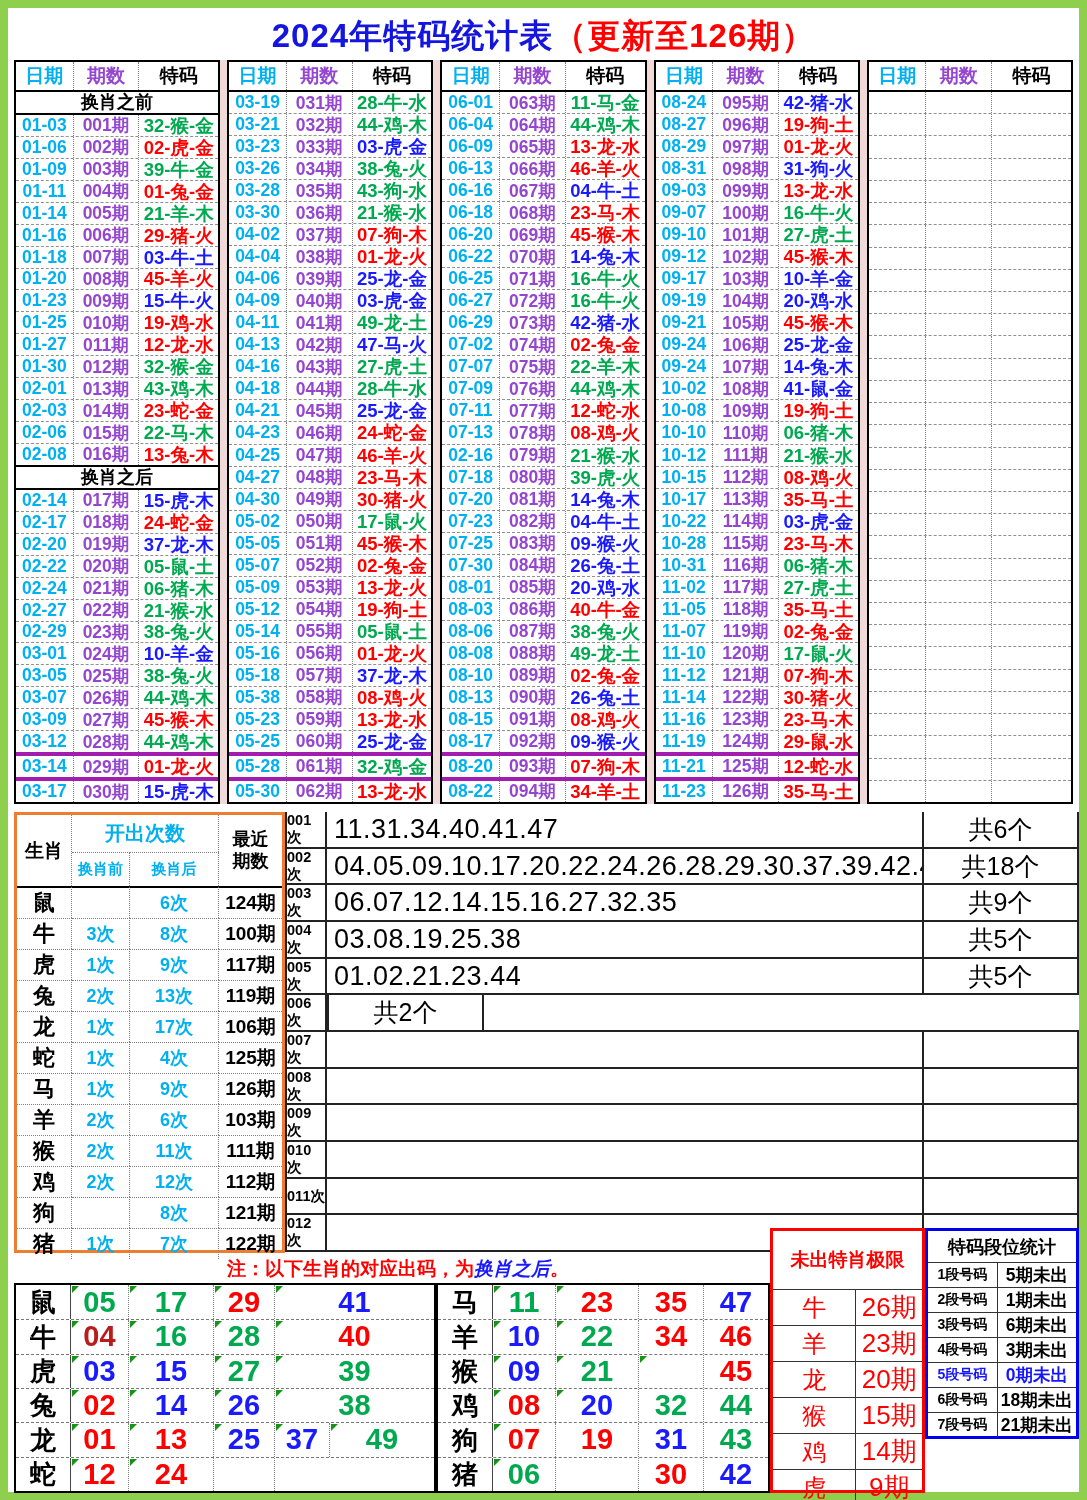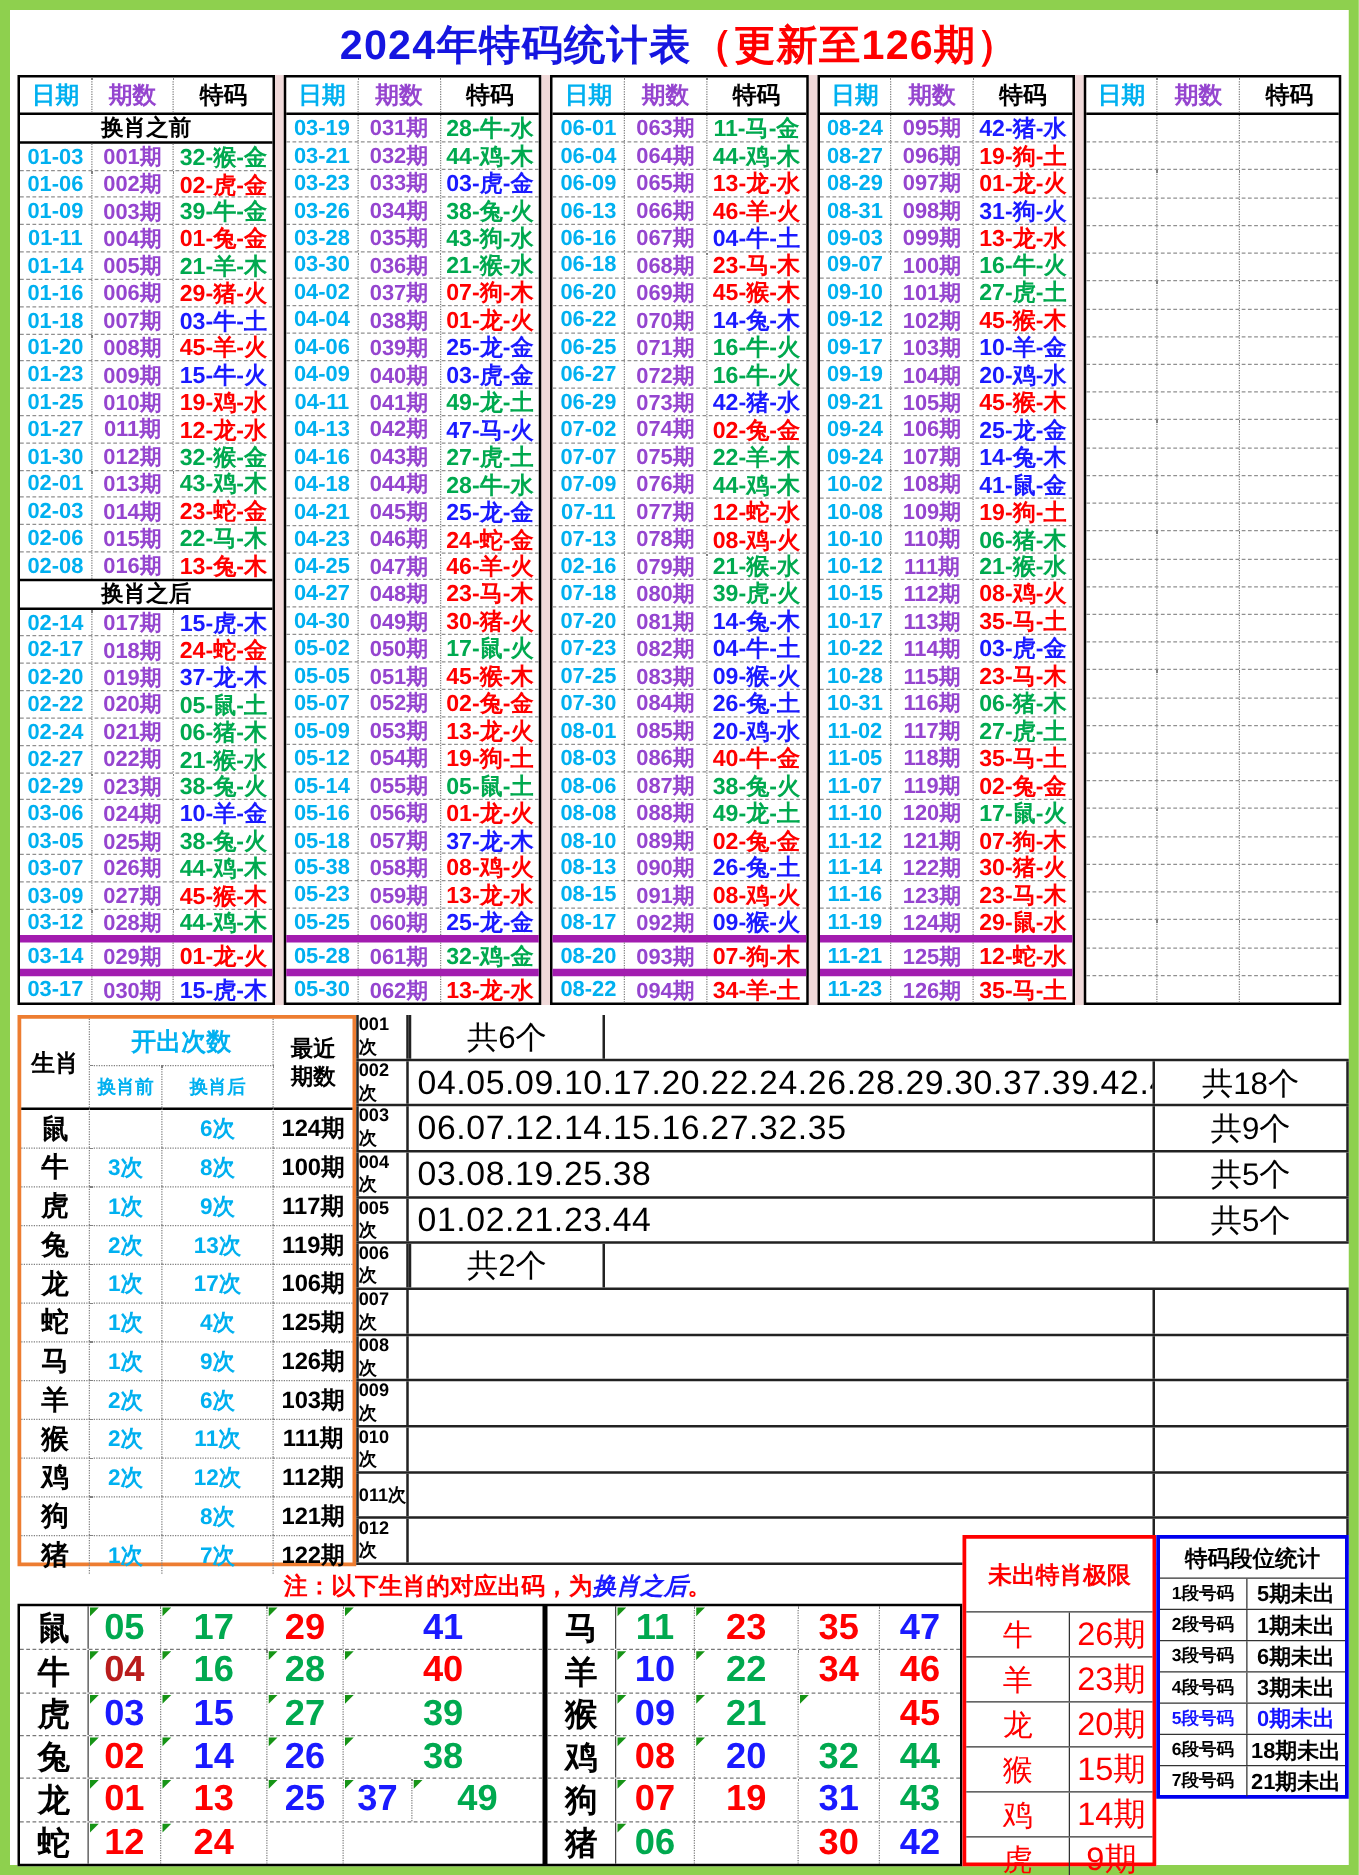--- a/index.html
+++ b/index.html
@@ -14,21 +14,21 @@
   .group{flex:1;background:#fff;border:2px solid #000;display:flex;flex-direction:column;box-sizing:border-box;}
   .g-head{display:flex;height:28px;border-bottom:2px solid #000;font-weight:700;font-size:19px;flex:none;}
   .gh,.gc{display:flex;align-items:center;justify-content:center;box-sizing:border-box;overflow:hidden;white-space:nowrap;}
   .c0{width:28.5%;border-right:1px dotted #808080;}
   .c1{width:32.5%;border-right:1px dotted #808080;}
   .c2{width:39%;}
   .hd{color:#00b0f0;}
   .hp{color:#9545cf;}
   .g-row{display:flex;flex:1;border-top:1px dashed #909090;font-size:17.5px;font-weight:600;min-height:0;}
   .g-row.nt{border-top:none;}
-  .g-row.st{border-top:6px solid #a21caf;}
+  .g-row.st{border-top:4px solid #a21caf;}
   .g-row.sec{border-top:2px solid #000;border-bottom:2px solid #000;align-items:center;justify-content:center;font-size:18px;font-weight:700;color:#000;}
   .g-row.sec.nt{border-top:none;}
   .date{color:#00b0f0;}
   .period{color:#9545cf;}
   .code{font-size:18.5px;font-weight:700;}
 
   
   .mid-left{position:absolute;left:6px;top:804px;width:271px;height:441px;border:3px solid #ed7d31;box-sizing:border-box;display:grid;grid-template-columns:55px 58px 89px 1fr;grid-template-rows:37px 34px repeat(12,1fr);background:#fff;}
   .ml-cell{display:flex;align-items:center;justify-content:center;border-right:1px dotted #808080;border-top:1px dotted #808080;box-sizing:border-box;}
   .ml-cell.r1{border-top:none;}
@@ -210,21 +210,21 @@
             <div class="gc c0 date">02-27</div>
             <div class="gc c1 period">022期</div>
             <div class="gc c2 code" style="color:#00a94f">21-猴-水</div>
           </div>
           <div class="g-row">
             <div class="gc c0 date">02-29</div>
             <div class="gc c1 period">023期</div>
             <div class="gc c2 code" style="color:#00a94f">38-兔-火</div>
           </div>
           <div class="g-row">
-            <div class="gc c0 date">03-06</div>
+            <div class="gc c0 date">03-01</div>
             <div class="gc c1 period">024期</div>
             <div class="gc c2 code" style="color:#1a1aff">10-羊-金</div>
           </div>
           <div class="g-row">
             <div class="gc c0 date">03-05</div>
             <div class="gc c1 period">025期</div>
             <div class="gc c2 code" style="color:#00a94f">38-兔-火</div>
           </div>
           <div class="g-row">
             <div class="gc c0 date">03-07</div>
@@ -974,20 +974,21 @@
         <div class="ml-cell ml-r nr" style="grid-row:13;grid-column:4">121期</div>
         <div class="ml-cell ml-z" style="grid-row:14;grid-column:1">猪</div>
         <div class="ml-cell ml-c" style="grid-row:14;grid-column:2">1次</div>
         <div class="ml-cell ml-c" style="grid-row:14;grid-column:3">7次</div>
         <div class="ml-cell ml-r nr" style="grid-row:14;grid-column:4">122期</div>
       </div>
 
     <div class="mid-right">
         <div class="f-row">
           <div class="f-label">001次</div>
+          <div class="f-nums">11.31.34.40.41.47</div>
           <div class="f-total">共6个</div>
         </div>
         <div class="f-row">
           <div class="f-label">002次</div>
           <div class="f-nums">04.05.09.10.17.20.22.24.26.28.29.30.37.39.42.43.46.49</div>
           <div class="f-total">共18个</div>
         </div>
         <div class="f-row">
           <div class="f-label">003次</div>
           <div class="f-nums">06.07.12.14.15.16.27.32.35</div>

